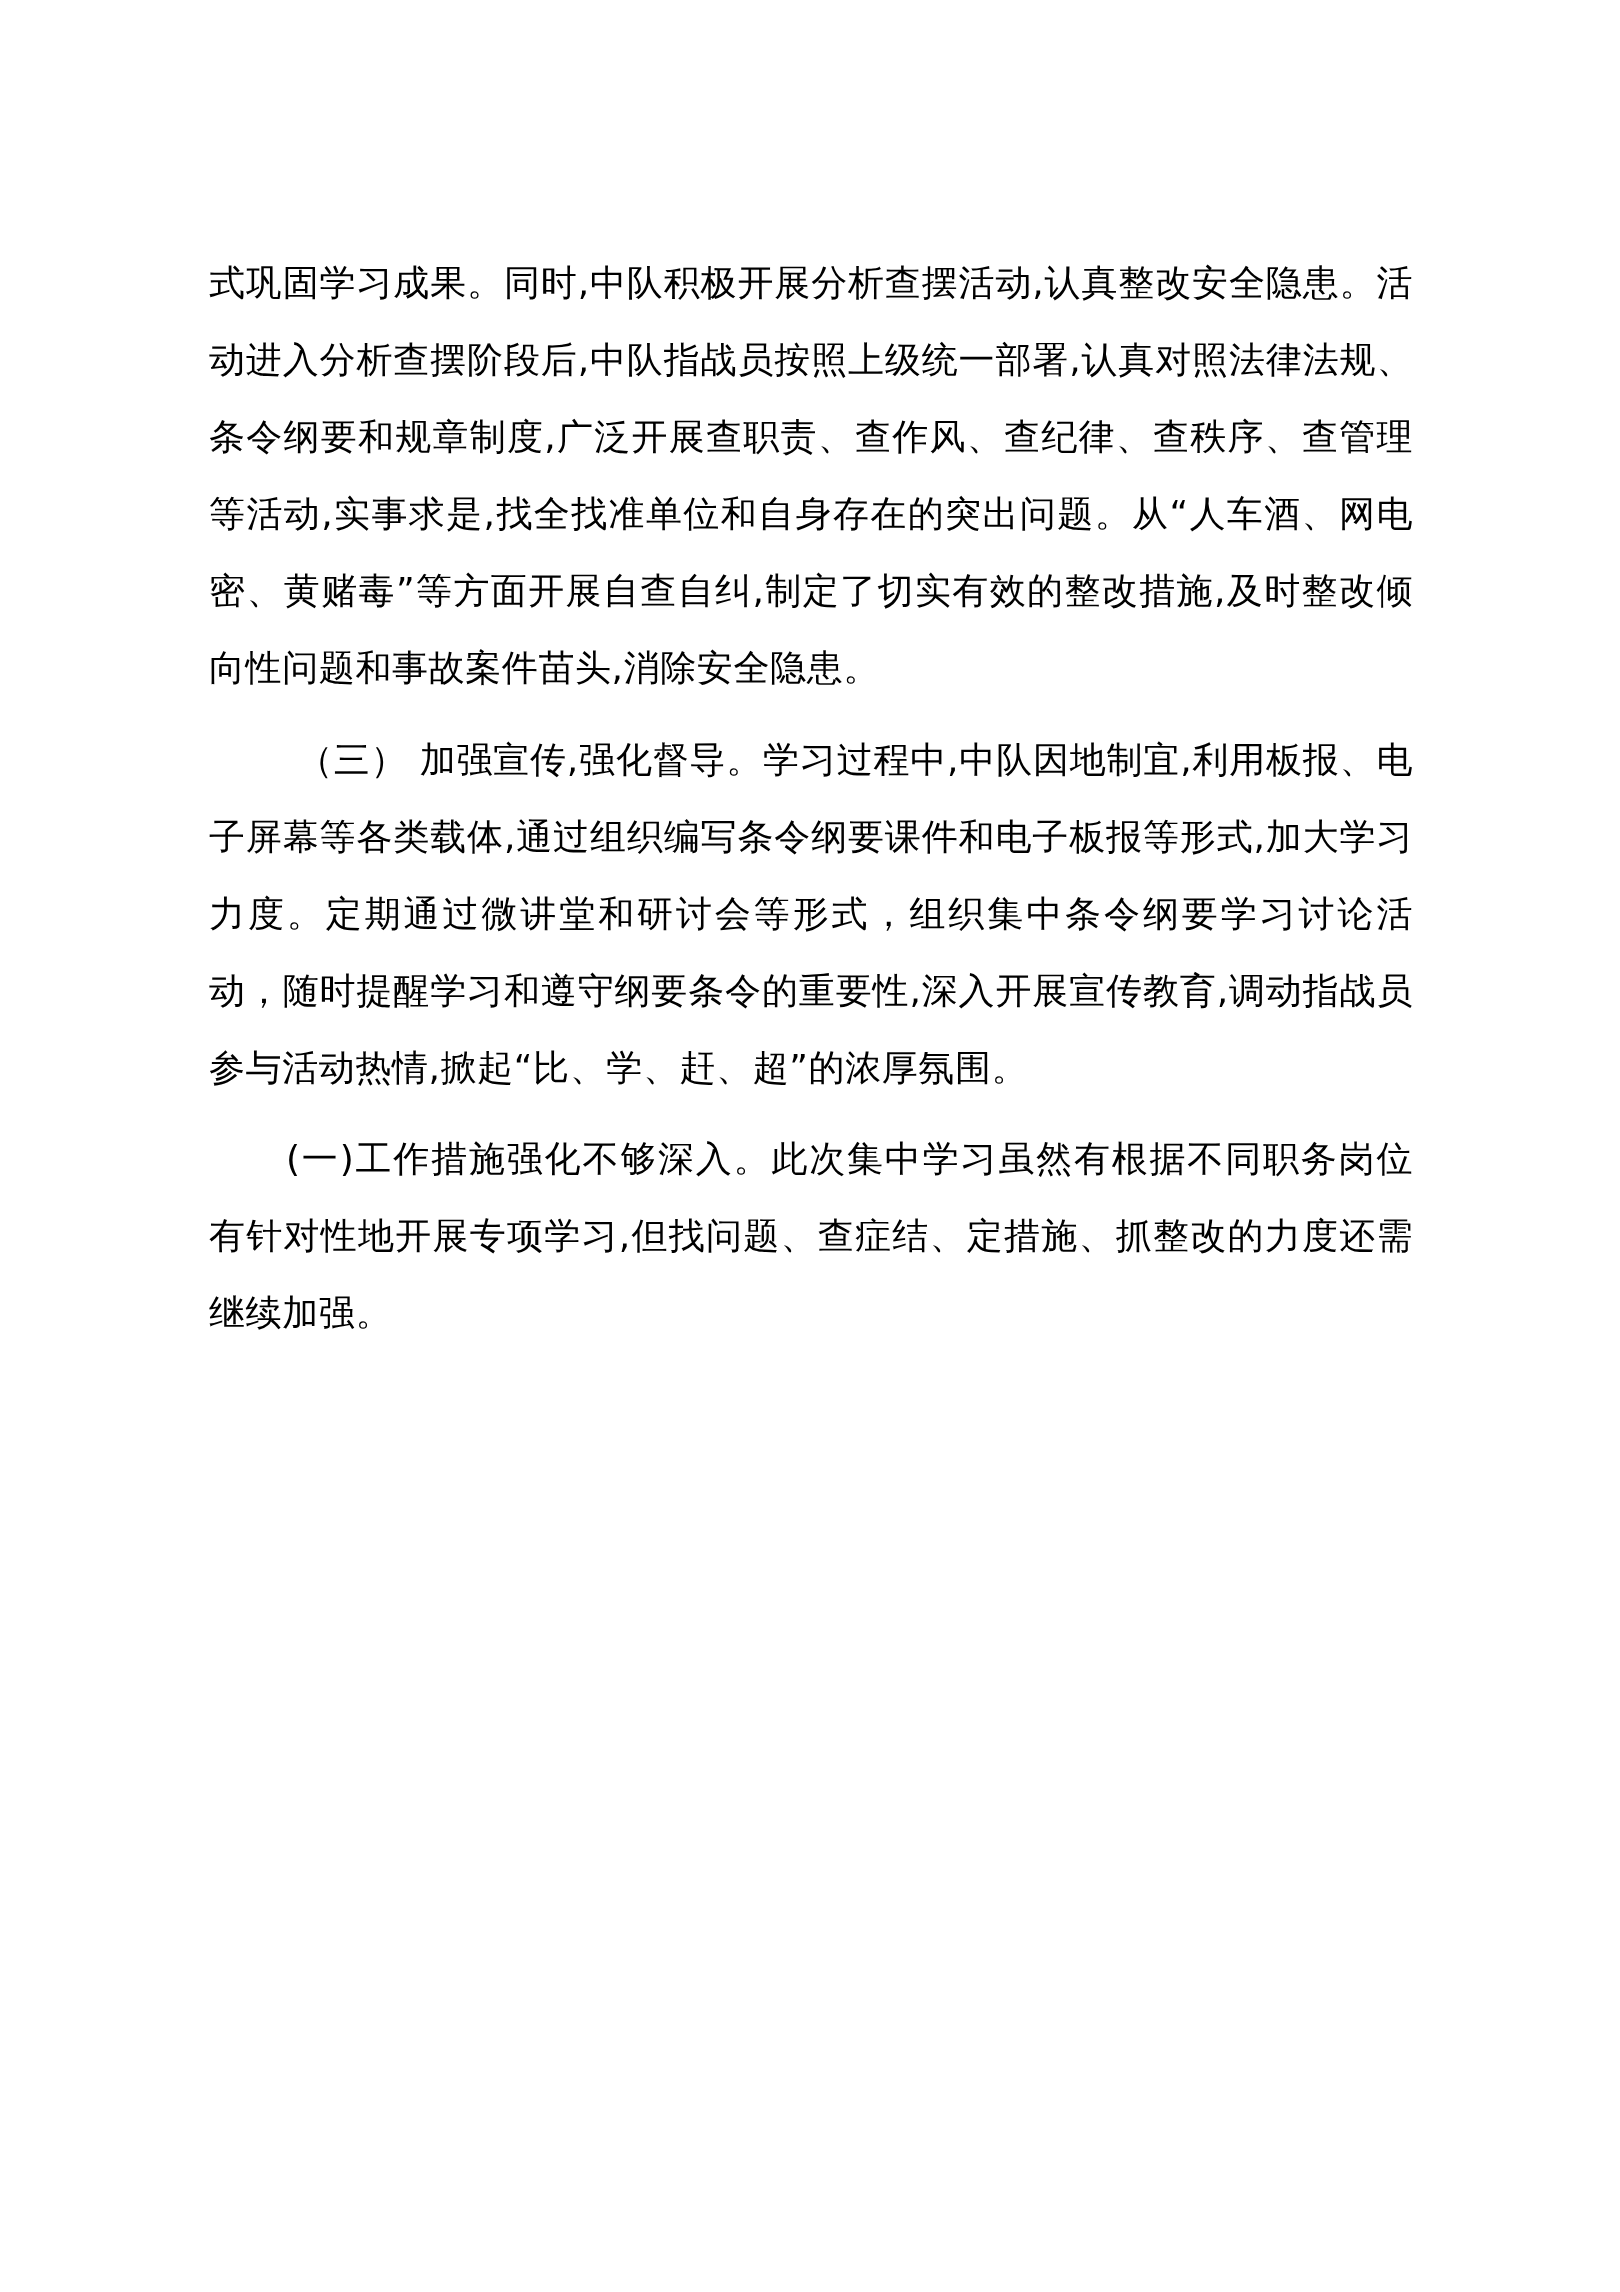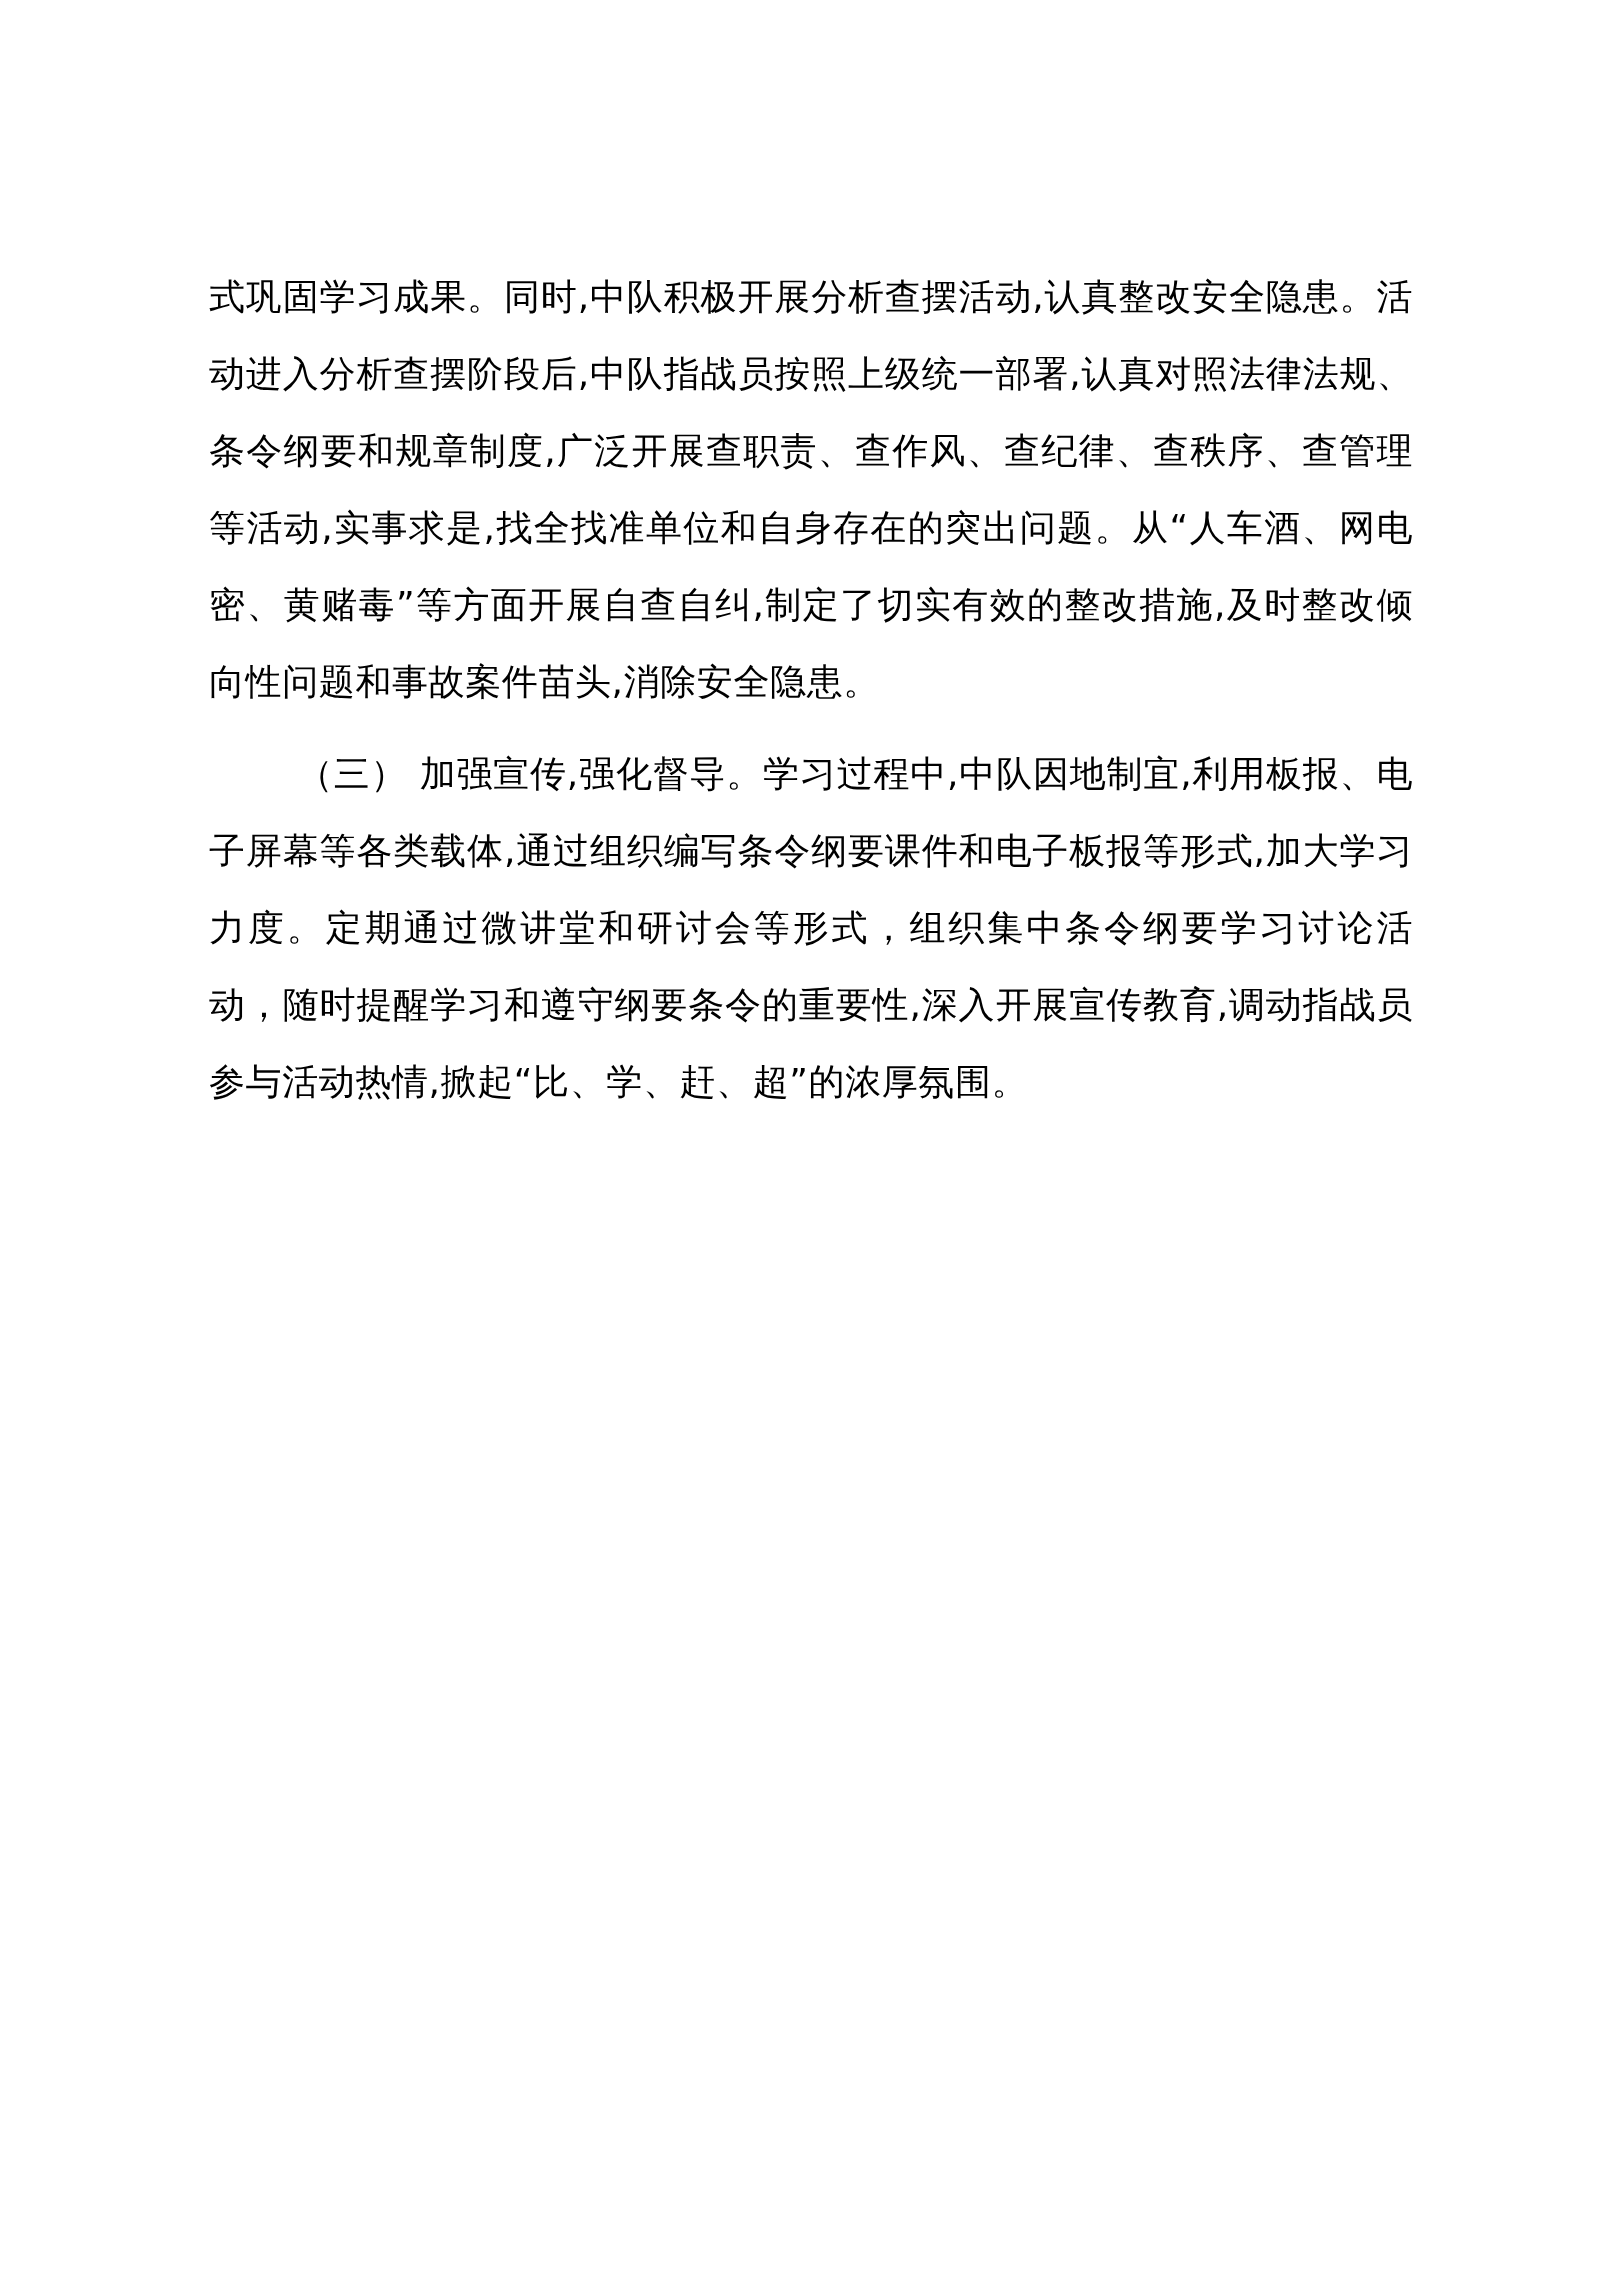--- a/index.html
+++ b/index.html
@@ -11,21 +11,21 @@
     width: 1620px;
     height: 2293px;
     position: relative;
     overflow: hidden;
     font-family: "DejaVu Sans", "Liberation Sans", sans-serif;
     color: #000000;
   }
   .page {
     position: absolute;
     left: 209px;
-    top: 258px;
+    top: 244px;
     width: 1204px;
   }
   .para {
     margin: 0 0 14.7px 0;
     font-size: 36px;
     line-height: 77px;
     text-align: justify;
     text-align-last: left;
     letter-spacing: 0.6px;
     word-break: break-all;
@@ -47,18 +47,19 @@
 </head>
 <body>
 
 <div class="page">
 
   <p class="para"><span>式巩固学习成果。同时,中队积极开展分析查摆活动,认真整改安全隐患。活动进入分析查摆阶段后,中队指战员按照上级统一部署,认真对照法律法规、条令纲要和规章制度,广泛开展查职责、查作风、查纪律、查秩序、查管理等活动,实事求是,找全找准单位和自身存在的突出问题。从“人车酒、网电密、黄赌毒”等方面开展自查自纠,制定了切实有效的整改措施,及时整改倾向性问题和事故案件苗头,消除安全隐患。</span></p>
 
   <p class="para p3"><span class="bold">（三） 加强宣传,强化督导。</span><span>学习过程中,中队因地制宜,利用板报、电子屏幕等各类载体,通过组织编写条令纲要课件和电子板报等形式,加大学习力度。定期通过微讲堂和研讨会等形式，组织集中条令纲要学习讨论活动，随时提醒学习和遵守纲要条令的重要性,深入开展宣传教育,调动指战员参与活动热情,掀起“比、学、赶、超”的浓厚氛围。</span></p>
 
 
+  <p class="para indent"><span class="bold">(一)工作措施强化不够深入。</span><span>此次集中学习虽然有根据不同职务岗位有针对性地开展专项学习,但找问题、查症结、定措施、抓整改的力度还需继续加强。</span></p>
 
 
 
 
 </div>
 
 
 </body></html>

